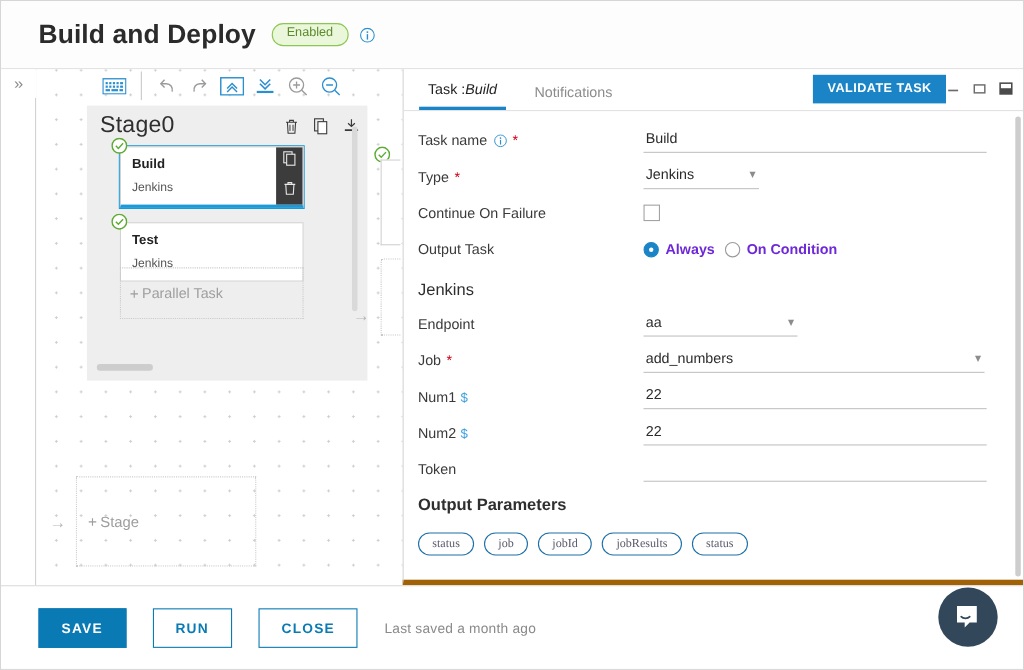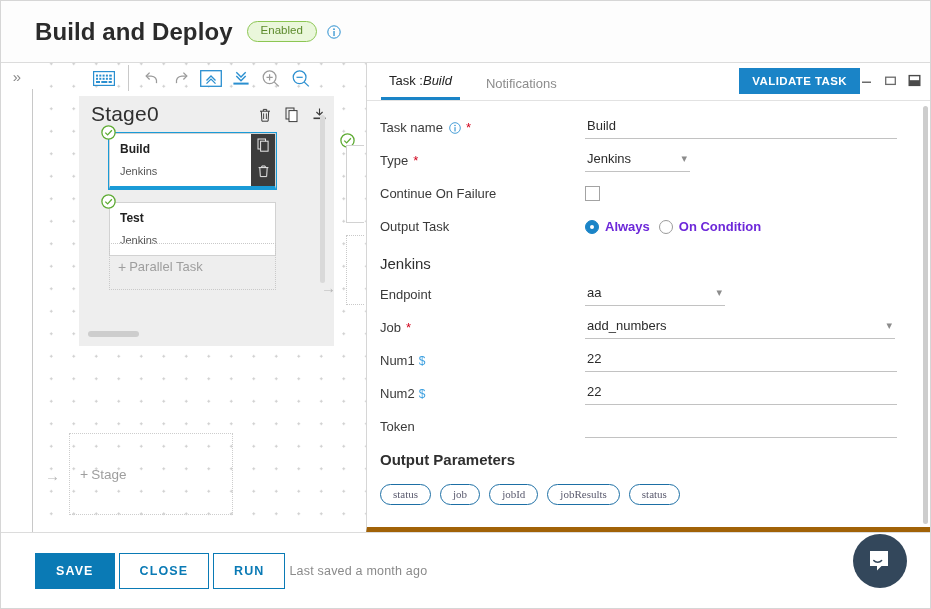--- a/index.html
+++ b/index.html
@@ -248,21 +248,21 @@
   .chip {
     border:1px solid #1d6fa5; color:#5a5a6e; background:#fff;
     border-radius:11px; font-size:11px; padding:3px 12px 4px;
     cursor:pointer; white-space:nowrap;
   }
 
   
   .footer {
     position:absolute; left:0; bottom:0; width:931px; height:76px;
     background:#fff; border-top:1px solid #dcdcdc;
-    display:flex; align-items:center; padding-left:34px; gap:4px;
+    display:flex; align-items:center; padding-left:34px; gap:24px;
   }
   .btn {
     font-size:12.5px; font-weight:bold; letter-spacing:1.1px;
     padding:10px 20px; cursor:pointer; background:#fff;
   }
   .btn-primary { background:#0a7ab5; color:#fff; border:1px solid #0a7ab5; }
   .btn-outline { background:#fff; color:#0a7ab5; border:1px solid #0a7ab5; }
   .saved-text { font-size:12.5px; color:#8a8a8a; letter-spacing:.2px; }
 
   .chat-bubble {
@@ -576,22 +576,22 @@
         <span class="chip">job</span>
         <span class="chip">jobId</span>
         <span class="chip">jobResults</span>
         <span class="chip">status</span>
       </div>
     </div>
   </div>
 
   <div class="footer">
     <button class="btn btn-primary">SAVE</button>
+    <button class="btn btn-outline">RUN</button>
     <button class="btn btn-outline">CLOSE</button>
-    <button class="btn btn-outline">RUN</button>
     <span class="saved-text">Last saved a month ago</span>
   </div>
 
   <div class="chat-bubble">
     <svg width="26" height="26" viewBox="0 0 26 26">
       <path d="M3 3h18v15h-6.5L10 22.5V18H3z" fill="#fff"></path>
       <path d="M6.8 12.6c1.8 2.1 6 2.1 7.8 0" fill="none" stroke="#33475b" stroke-width="1.5" stroke-linecap="round"></path>
     </svg>
   </div>
 

